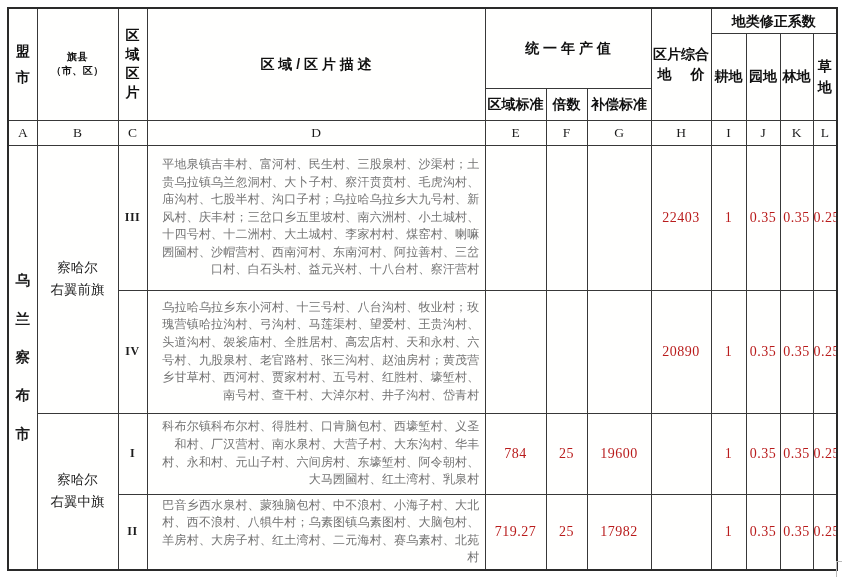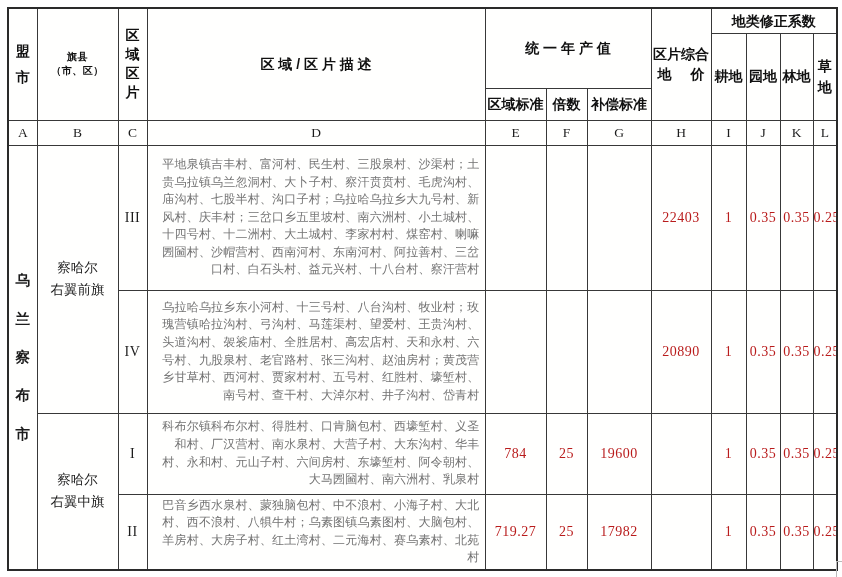--- a/index.html
+++ b/index.html
@@ -27,21 +27,21 @@
   .lh-wide{line-height:2.65;font-weight:bold;font-family:"Liberation Sans","DejaVu Sans",sans-serif;font-size:14.5px;}
   
   .letter{font-size:13.5px;font-family:"Liberation Serif","DejaVu Serif",serif;}
   
   .desc{
     font-size:12px;line-height:17.6px;text-align:right;vertical-align:middle;
     padding:2px 5px 2px 6px;letter-spacing:0.2px;color:#737373;
   }
   
   .num{font-size:14px;letter-spacing:0.5px;color:#b91c1c;}
-  .roman{font-size:14px;font-weight:normal;letter-spacing:0.5px;font-family:"Liberation Serif","DejaVu Serif",serif;}
+  .roman{font-size:12px;font-weight:bold;letter-spacing:0.5px;font-family:"Liberation Serif","DejaVu Serif",serif;}
   .banner-name{font-size:13.5px;line-height:1.65;}
   .justify2{display:flex;justify-content:space-between;padding:0 6px;}
   
   .artifact{
     position:absolute;left:836px;top:561px;width:8px;height:16px;
     border-top:1px solid #b9b9b9;border-left:1px solid #b9b9b9;
   }
 </style>
 </head>
 <body>
@@ -147,21 +147,21 @@
       <td class="num">0.35</td>
       <td class="num">0.25</td>
     </tr>
 
     <tr style="height:81px">
       <td rowspan="2" class="banner-name">
         <div>察哈尔</div>
         <div>右翼中旗</div>
       </td>
       <td class="roman">I</td>
-      <td class="desc">科布尔镇科布尔村、得胜村、口肯脑包村、西壕堑村、义圣和村、厂汉营村、南水泉村、大营子村、大东沟村、华丰村、永和村、元山子村、六间房村、东壕堑村、阿令朝村、大马圐圙村、南六洲村、乳泉村</td>
+      <td class="desc">科布尔镇科布尔村、得胜村、口肯脑包村、西壕堑村、义圣和村、厂汉营村、南水泉村、大营子村、大东沟村、华丰村、永和村、元山子村、六间房村、东壕堑村、阿令朝村、大马圐圙村、红土湾村、乳泉村</td>
       <td class="num">784</td>
       <td class="num">25</td>
       <td class="num">19600</td>
       <td class="num"></td>
       <td class="num">1</td>
       <td class="num">0.35</td>
       <td class="num">0.35</td>
       <td class="num">0.25</td>
     </tr>
 

